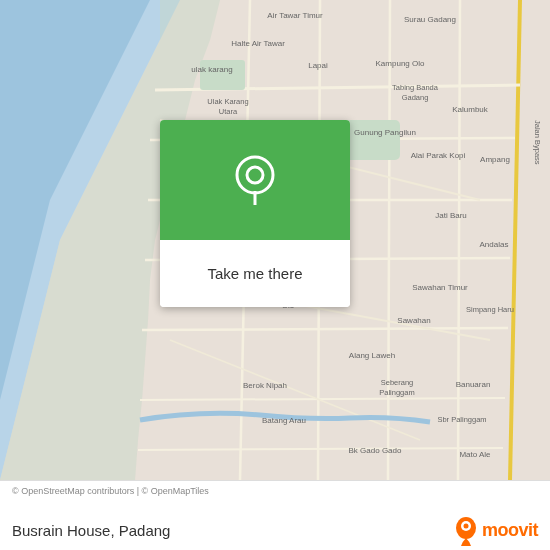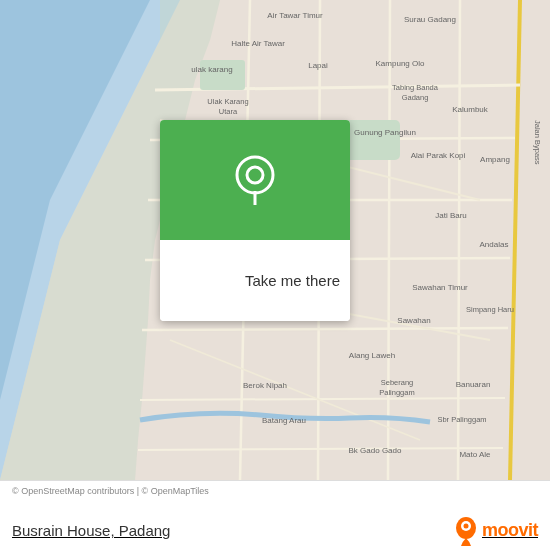--- a/index.html
+++ b/index.html
@@ -45,27 +45,27 @@
       height: 120px;
       background: #4CAF50;
       display: flex;
       align-items: center;
       justify-content: center;
       position: relative;
     }
 
     .card-button {
       width: 100%;
-      padding: 32px 10px;
+      padding: 25px 10px;
       background: white;
       border: none;
       font-size: 15px;
       font-weight: 500;
       color: #333;
-      text-align: right;
+      text-align: center;
       cursor: pointer;
       display: block;
     }
 
     
     .bottom-bar {
       width: 550px;
       height: 70px;
       background: white;
       position: absolute;
@@ -81,21 +81,20 @@
     .attribution-text {
       font-size: 9px;
       color: #888;
       margin-bottom: 20px;
     }
 
     .bottom-row {
       display: flex;
       align-items: center;
       justify-content: space-between;
-      text-decoration: underline;
     }
 
     .location-name {
       font-size: 15px;
       font-weight: 500;
       color: #333;
     }
 
     .moovit-logo {
       display: flex;

